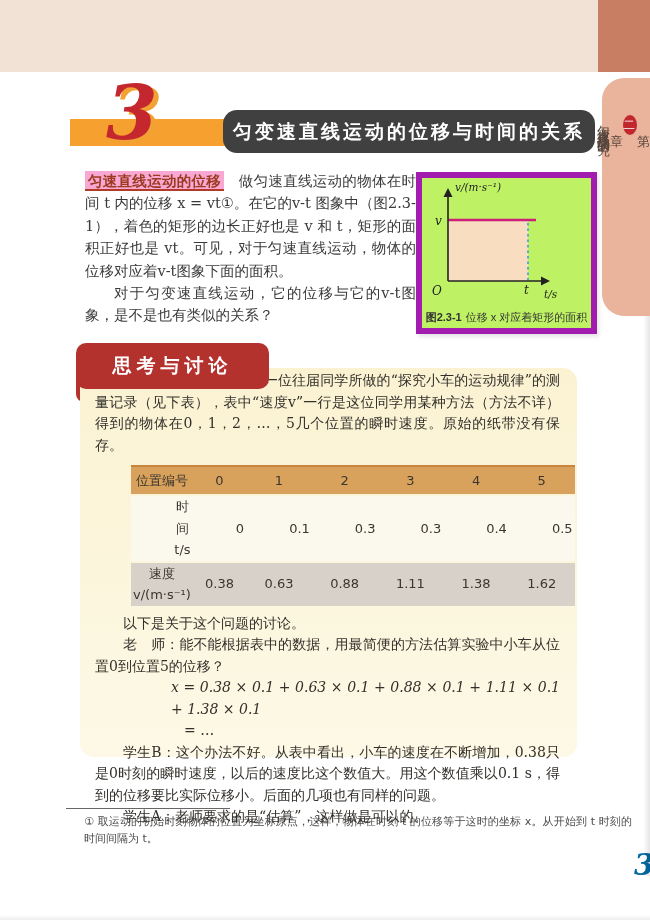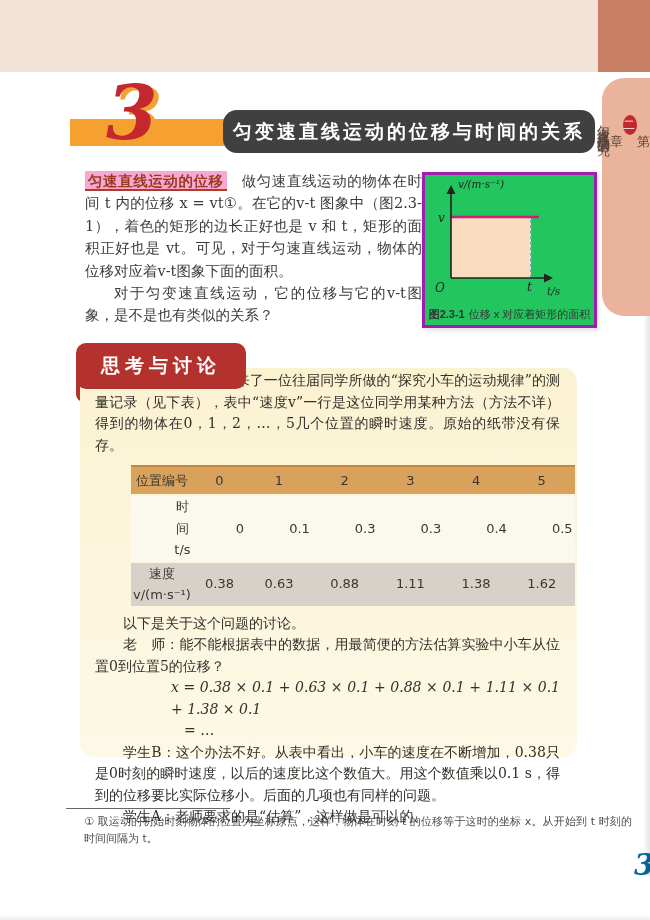--- a/index.html
+++ b/index.html
@@ -34,37 +34,37 @@
      font-size:74px;font-weight:bold;font-style:italic;color:#c4272e;
      text-shadow:5px 3px 0 #f2a233;z-index:3;line-height:1;}
   .orange-bar{position:absolute;left:70px;top:119px;width:420px;height:27px;background:#f6a02f;z-index:1;}
   .red-banner{position:absolute;left:223px;top:110px;width:372px;height:43px;background:#404040;
      border-radius:14px;z-index:2;color:#fff;font-weight:bold;font-size:19px;letter-spacing:3px;
      text-align:center;line-height:43px;}
 
   
   .intro{position:absolute;left:85px;top:170px;width:512px;font-size:14.5px;line-height:22.4px;
      color:#3a3a3a;text-align:justify;font-family:"DejaVu Serif",serif;}
-  .figure-box{float:right;width:169px;margin-left:0;margin-top:2px;background:#22c55e;
-     border:3px solid #a21caf;box-shadow:2px 3px 4px rgba(0,0,0,0.10);padding:2px 0 4px 0;}
+  .figure-box{float:right;width:169px;margin-left:0;margin-top:2px;background:#bef264;
+     border:6px solid #a21caf;box-shadow:2px 3px 4px rgba(0,0,0,0.10);padding:2px 0 4px 0;}
   .fig-caption{font-size:11px;color:#333;text-align:center;line-height:14px;
      font-family:Liberation Sans, sans-serif;margin-top:2px;}
   .fig-caption b{margin-right:4px;}
   .term{background:#f9a8d4;color:#9c3a1f;font-weight:bold;border-bottom:2px solid #b23a28;
      padding:1px 3px 0 3px;}
   .para2{text-indent:2em;margin:0;}
   .para1{margin:0;}
 
   
   .tb-sliver{position:absolute;left:76px;top:358px;width:10px;height:44px;background:#b4322e;
      border-radius:0 0 0 8px;z-index:1;}
   .think-box{position:absolute;left:80px;top:368px;width:497px;height:389px;
      background:linear-gradient(to bottom,#fbf2d2,#fdf9e6);border-radius:14px;z-index:2;
      font-family:"DejaVu Serif",serif;color:#33302b;}
-  .think-tab{position:absolute;left:76px;top:343px;width:170px;height:46px;background:#b4322e;
+  .think-tab{position:absolute;left:76px;top:343px;width:193px;height:46px;background:#b4322e;
      border-radius:10px;z-index:3;color:#fff;font-weight:bold;font-size:19px;letter-spacing:5px;
      text-align:center;line-height:44px;}
   .tb-content{position:absolute;left:15px;right:17px;top:2px;font-size:14px;line-height:21.5px;
      text-align:justify;}
   .tb-content p{margin:0;text-indent:2em;}
 
   
   table.data{border-collapse:separate;border-spacing:0 2px;margin:7px 0 5px 36px;
      font-size:13px;color:#3b362f;font-family:"DejaVu Sans",sans-serif;}
   table.data td{text-align:center;height:27px;padding:0 2px;}

